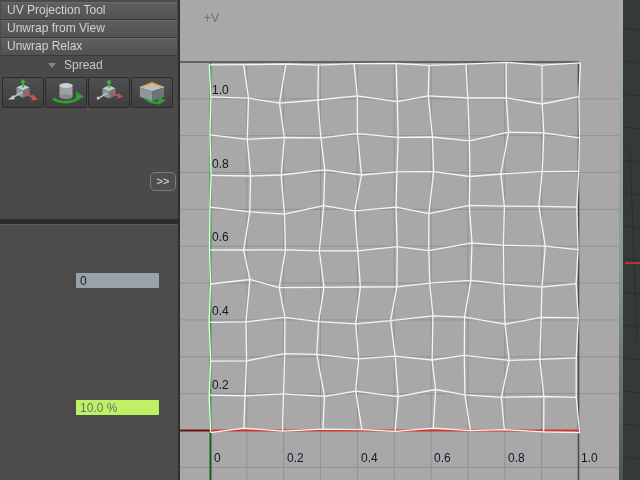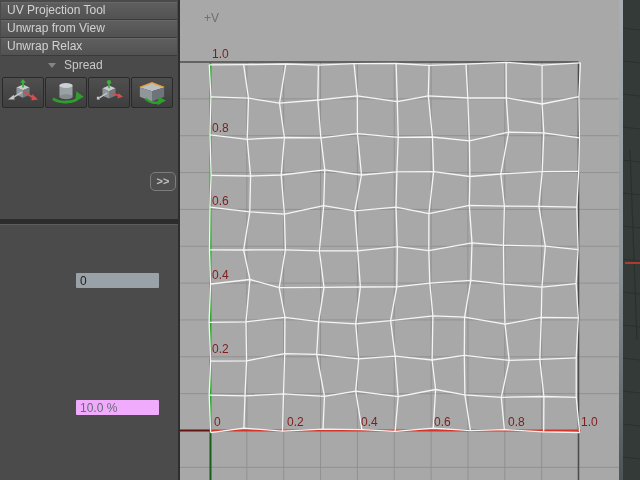--- a/index.html
+++ b/index.html
@@ -32,26 +32,26 @@
             color:#c2c2c2;font-size:11px;font-weight:bold;line-height:17px;
             text-align:center;box-sizing:border-box;padding:0;}
   #panel-divider{position:absolute;left:0;top:219px;width:178px;height:5px;
             background:#2c2c2c;border-bottom:1px solid #5c5c5c;}
   #lower-panel{position:absolute;left:0;top:225px;width:178px;height:255px;
             background:#4b4b4b;}
   .num-field{position:absolute;height:15px;border:0;border-radius:1px;
             font-family:"Liberation Sans",sans-serif;font-size:12px;
             padding:0 0 0 4px;box-sizing:border-box;outline:none;}
   #field-0{left:76px;top:48px;width:83px;background:#9aa2a9;color:#1b1b1b;}
-  #field-1{left:76px;top:175px;width:83px;background:#f0abfc;color:#656c72;}
+  #field-1{left:76px;top:175px;width:83px;background:#bef264;color:#656c72;}
   
   #viewport{position:absolute;left:180px;top:0;width:439px;height:480px;
             background:#a8a8a8;overflow:hidden;}
   #uv-svg{position:absolute;left:0;top:0;}
-  .tick{position:absolute;font-size:12px;color:#7f1d1d;pointer-events:none;}
+  .tick{position:absolute;font-size:12px;color:#0f172a;pointer-events:none;margin-top:36px;}
   #v-axis-label{position:absolute;left:24px;top:11px;font-size:12px;color:#6f6f6f;}
   
   #splitter{position:absolute;left:619px;top:0;width:4px;height:480px;
             background:linear-gradient(#a9afb2,#8e979b 55%,#4d5456);}
   #side-panel{position:absolute;left:623px;top:0;width:17px;height:480px;
             background:#343a38;overflow:hidden;}
 </style>
 </head>
 <body>
 

